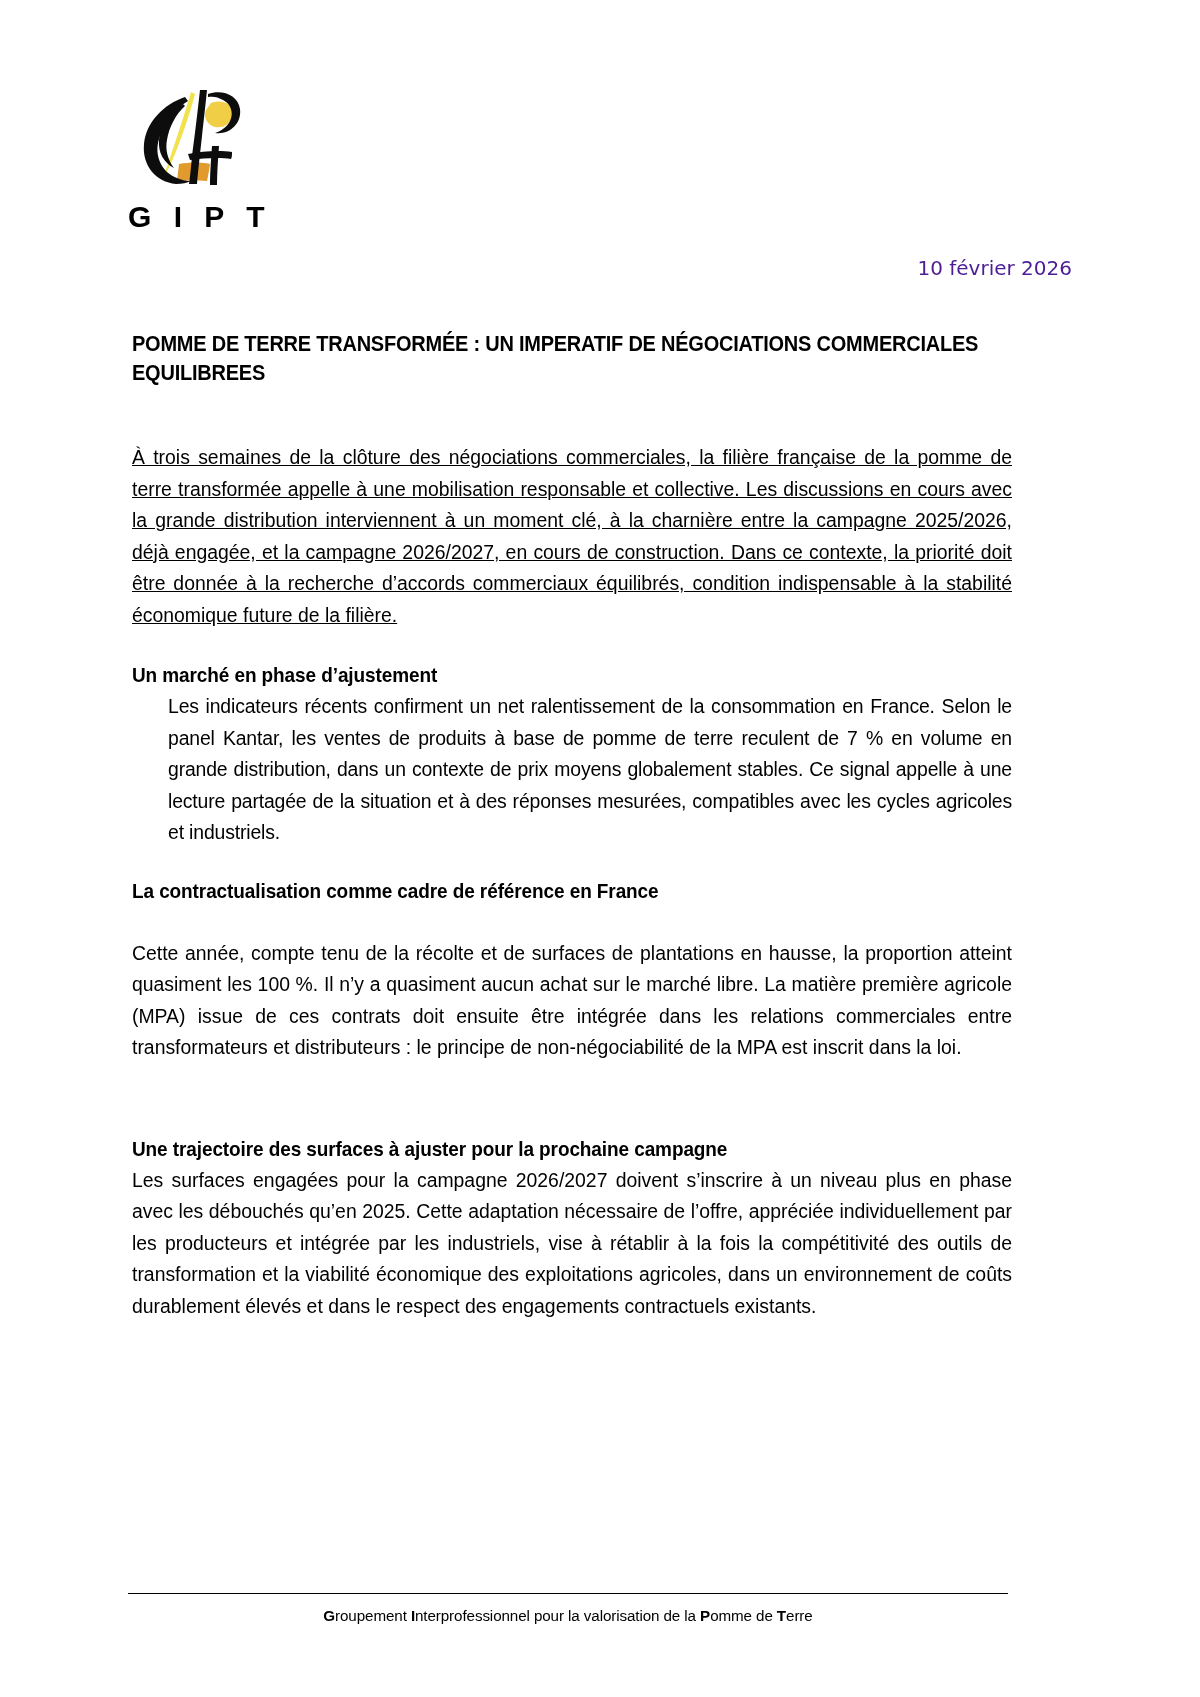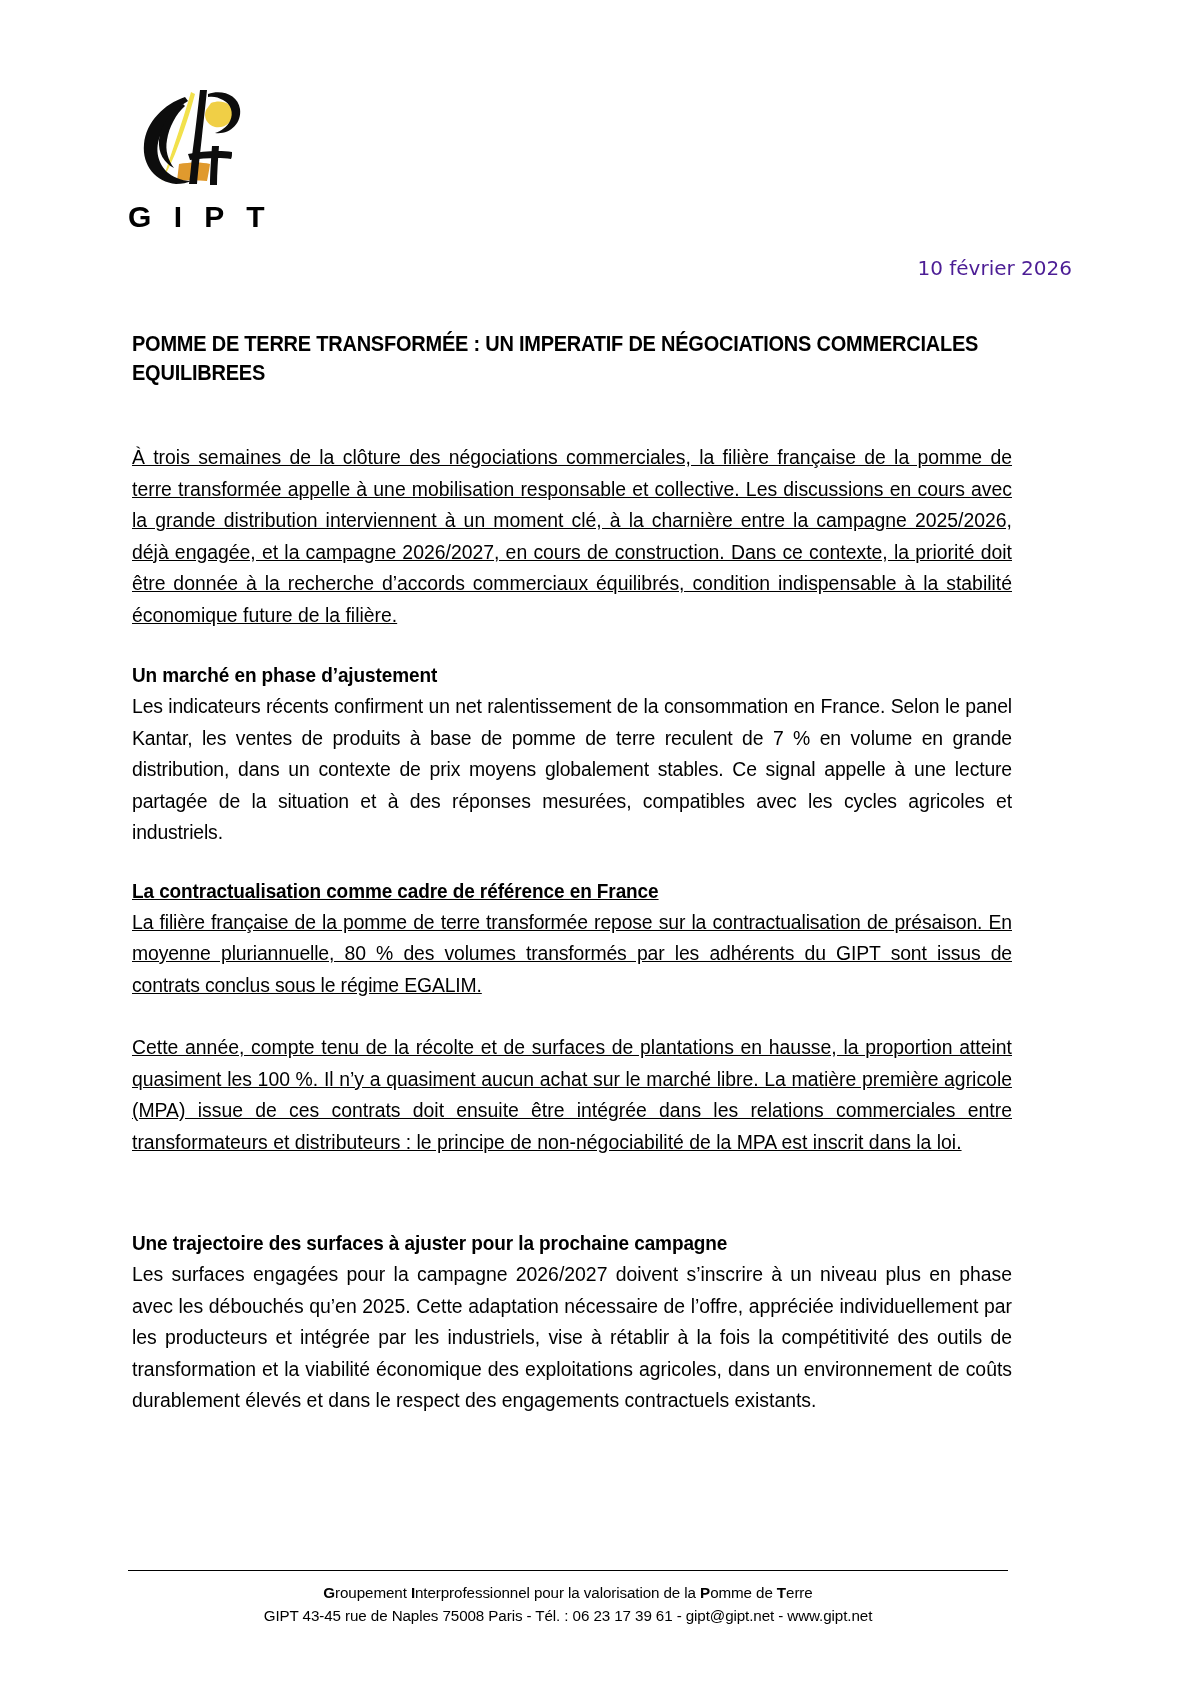--- a/index.html
+++ b/index.html
@@ -110,28 +110,28 @@
     line-height: 31.5px;
     text-align: justify;
     text-justify: inter-word;
     color: #000000;
     hyphens: none;
   }
 
   
   p.body-text.narrow {
     letter-spacing: -0.15px;
+    margin-left: 36px;
   }
 
   .section {
     margin-top: 29px;
   }
   .section.tight {
     margin-top: 27px;
-    text-decoration: underline;
   }
   .section.wide {
     margin-top: 70px;
   }
 
   h2.section-heading {
     margin: 0 0 0 0;
     font-family: "Liberation Sans Narrow", "Liberation Sans", "DejaVu Sans", sans-serif;
     font-weight: 700;
     font-size: 19.8px;
@@ -216,32 +216,30 @@
       <p class="body-text">À trois semaines de la clôture des négociations commerciales, la filière française de la pomme de terre transformée appelle à une mobilisation responsable et collective. Les discussions en cours avec la grande distribution interviennent à un moment clé, à la charnière entre la campagne 2025/2026, déjà engagée, et la campagne 2026/2027, en cours de construction. Dans ce contexte, la priorité doit être donnée à la recherche d’accords commerciaux équilibrés, condition indispensable à la stabilité économique future de la filière.</p>
     </div>
 
     <div class="section">
       <h2 class="section-heading">Un marché en phase d’ajustement</h2>
       <p class="body-text narrow">Les indicateurs récents confirment un net ralentissement de la consommation en France. Selon le panel Kantar, les ventes de produits à base de pomme de terre reculent de 7 % en volume en grande distribution, dans un contexte de prix moyens globalement stables. Ce signal appelle à une lecture partagée de la situation et à des réponses mesurées, compatibles avec les cycles agricoles et industriels.</p>
     </div>
 
     <div class="section tight">
       <h2 class="section-heading">La contractualisation comme cadre de référence en France</h2>
-      <p class="body-text narrow">La filière française de la pomme de terre transformée repose sur la contractualisation de présaison. En moyenne pluriannuelle, 80 % des volumes transformés par les adhérents du GIPT sont issus de contrats conclus sous le régime EGALIM.</p>
       <p class="body-text" style="margin-top:31px;">Cette année, compte tenu de la récolte et de surfaces de plantations en hausse, la proportion atteint quasiment les 100 %. Il n’y a quasiment aucun achat sur le marché libre. La matière première agricole (MPA) issue de ces contrats doit ensuite être intégrée dans les relations commerciales entre transformateurs et distributeurs :  le principe de non-négociabilité de la MPA est inscrit dans la loi.</p>
     </div>
 
     <div class="section wide">
       <h2 class="section-heading">Une trajectoire des surfaces à ajuster pour la prochaine campagne</h2>
       <p class="body-text">Les surfaces engagées pour la campagne 2026/2027 doivent s’inscrire à un niveau plus en phase avec les débouchés qu’en 2025. Cette adaptation nécessaire de l’offre, appréciée individuellement par les producteurs et intégrée par les industriels, vise à rétablir à la fois la compétitivité des outils de transformation et la viabilité économique des exploitations agricoles, dans un environnement de coûts durablement élevés et dans le respect des engagements contractuels existants.</p>
     </div>
 
   </div>
 
   <div class="footer">
     <hr class="footer-rule">
     <div class="footer-line">
       <b>G</b><span>roupement </span><b>I</b><span>nterprofessionnel pour la valorisation de la </span><b>P</b><span>omme de </span><b>T</b><span>erre</span>
     </div>
-    <div class="footer-line">GIPT 43-45 rue de Naples 75008 Paris - Tél. : 06 23 17 39 61 - gipt@gipt.net - www.gipt.net</div>
   </div>
 
 </div>
 
 </body></html>

